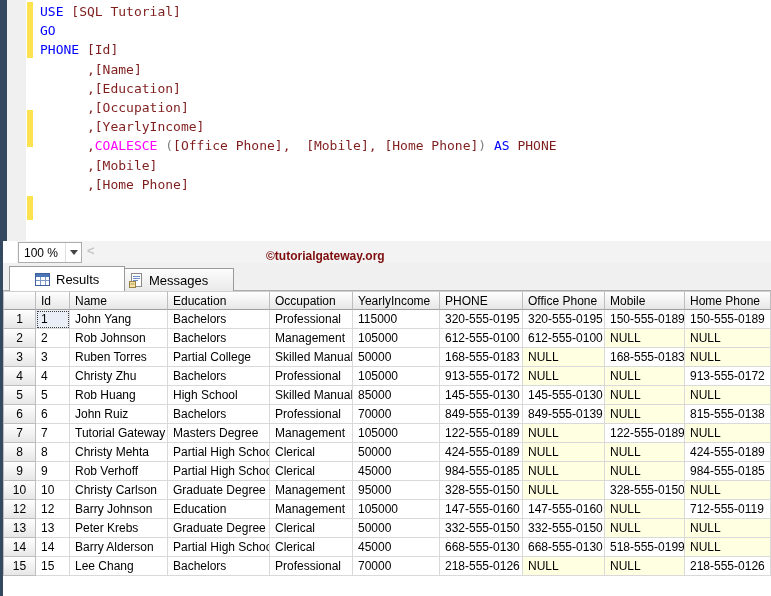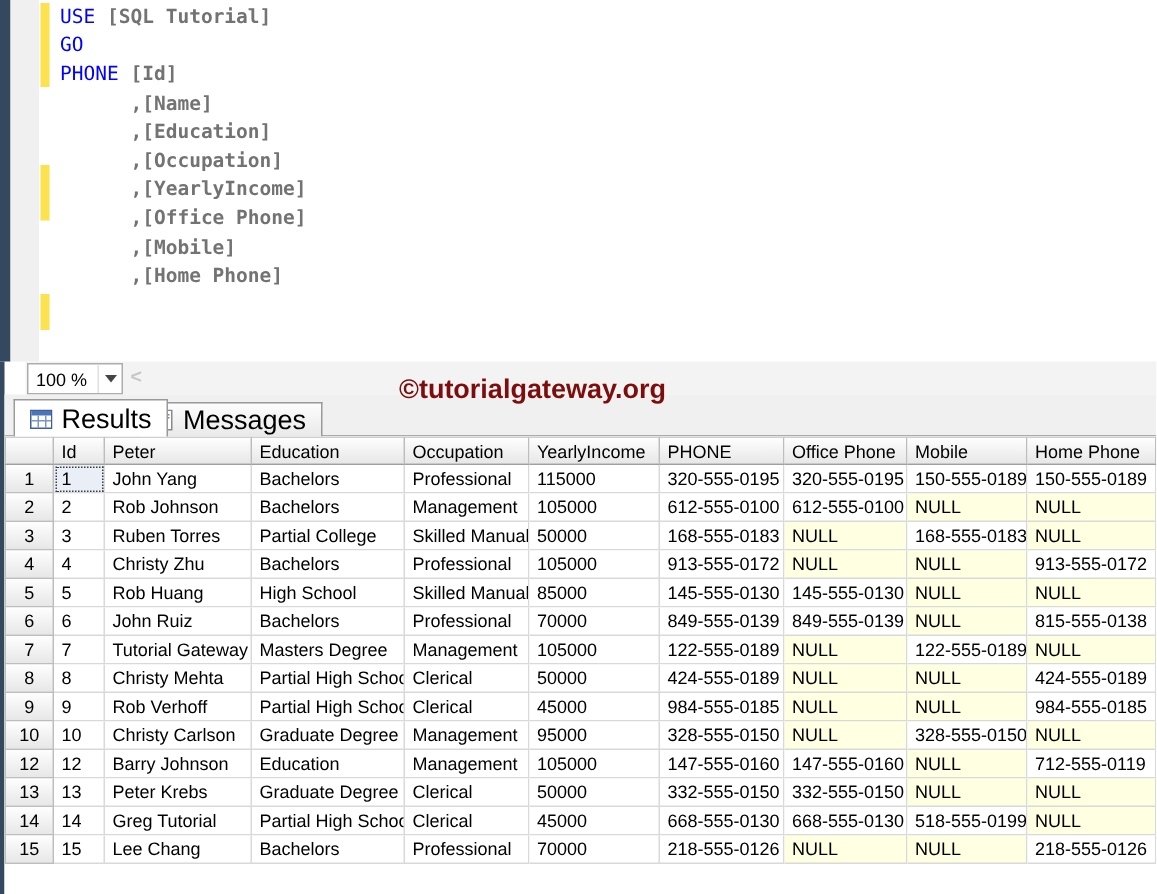--- a/index.html
+++ b/index.html
@@ -10,44 +10,44 @@
   .editor{position:absolute;left:0;top:0;width:771px;height:241px;background:#ffffff;}
   .navy-strip{position:absolute;left:0;top:0;width:7px;height:241px;background:var(--navy);}
   .gutter{position:absolute;left:7px;top:0;width:19px;height:241px;background:#f0f0f1;}
   .change-bar{position:absolute;left:27px;width:6px;background:var(--bar-yellow);}
   .code{position:absolute;left:40px;top:2px;font-family:"DejaVu Sans Mono","Liberation Mono",monospace;
         font-size:13px;line-height:19.2px;color:#000;}
   .code-line{white-space:pre;height:19.2px;}
   .tok-kw{color:var(--kw);}
   .tok-fn{color:var(--fn);}
   .tok-pr{color:var(--paren);}
-  .tok-pl{color:#737373;font-weight:bold;}
+  .tok-pl{color:#7f1d1d;}
   .caret{display:inline-block;width:1px;height:14px;background:#000;vertical-align:-2px;}
 
   
   .bottom-navy{position:absolute;left:0;top:241px;width:3px;height:355px;background:var(--navy);}
 
   .zoom-strip{position:absolute;left:17px;top:241px;width:768px;height:22px;background:#f3f3f3;}
   .zoom-combo{position:absolute;left:1px;top:1px;width:62px;height:19px;background:#fff;
               border:1px solid #adadad;display:flex;align-items:center;font-size:12px;color:#000;}
   .zoom-combo .zval{flex:1;padding-left:5px;}
   .zoom-combo .zarrow{width:15px;height:100%;display:flex;align-items:center;justify-content:center;border-left:1px solid #e0e0e0;}
   .zoom-combo .zarrow i{width:0;height:0;border-left:4px solid transparent;border-right:4px solid transparent;border-top:5px solid #444;}
   .scroll-left{position:absolute;left:70px;top:2px;font-size:13px;color:#c6c6c6;font-weight:bold;}
 
   .tab-strip{position:absolute;left:3px;top:263px;width:768px;height:28px;background:#f0f0f0;
              border-bottom:1px solid #ababab;box-sizing:border-box;}
-  .tab{position:absolute;display:flex;align-items:center;gap:6px;font-size:18px;color:#000;
-       padding:0 10px;box-sizing:border-box;cursor:default;}
+  .tab{position:absolute;display:flex;align-items:center;gap:6px;font-size:13px;color:#000;
+       padding:0 25px;box-sizing:border-box;cursor:default;}
   .tab.active{left:6px;top:3px;height:25px;background:#ffffff;border:1px solid #9a9a9a;border-bottom:none;z-index:2;}
-  .tab.inactive{left:88px;top:5px;height:23px;background:linear-gradient(#fdfdfd,#e9e9e9);
+  .tab.inactive{left:100px;top:5px;height:23px;background:linear-gradient(#fdfdfd,#e9e9e9);
                 border:1px solid #9a9a9a;border-bottom:none;text-align:center;}
   .tab svg{display:block;}
 
-  .watermark{position:absolute;left:266px;top:249px;font-size:18px;font-weight:bold;
+  .watermark{position:absolute;left:266px;top:249px;font-size:12px;font-weight:bold;
              color:var(--wm);letter-spacing:0px;z-index:3;}
 
   
   .grid-wrap{position:absolute;left:3px;top:291px;width:768px;height:305px;overflow:hidden;background:#fff;}
   table.grid{border-collapse:separate;border-spacing:0;table-layout:fixed;width:768px;
              font-size:12px;color:#000;}
   .grid th{background:linear-gradient(#fefefe,#e7e7e7);font-weight:normal;text-align:left;
            padding:0 0 0 5px;height:17px;border-right:1px solid #bdbdbd;border-bottom:1px solid #9f9f9f;
            border-top:1px solid #cfcfcf;white-space:nowrap;overflow:hidden;}
   .grid th:first-child{border-left:1px solid #bdbdbd;}
@@ -68,21 +68,21 @@
     <div class="navy-strip"></div>
     <div class="gutter"></div>
     <div class="code">
         <div class="code-line"><span class="tok-kw">USE</span><span class="tok-pl"> [SQL Tutorial]</span></div>
         <div class="code-line"><span class="tok-kw">GO</span></div>
         <div class="code-line"><span class="tok-kw">PHONE</span><span class="tok-pl"> [Id]</span></div>
         <div class="code-line"><span class="tok-pl">      ,[Name]</span></div>
         <div class="code-line"><span class="tok-pl">      ,[Education]</span></div>
         <div class="code-line"><span class="tok-pl">      ,[Occupation]</span></div>
         <div class="code-line"><span class="tok-pl">      ,[YearlyIncome]</span></div>
-        <div class="code-line"><span class="tok-pl">      ,[Office Phone]</span></div>
+        <div class="code-line"><span class="tok-pl">      ,</span><span class="tok-fn">COALESCE</span><span class="tok-pl"> </span><span class="tok-pr">(</span><span class="tok-pl">[Office Phone],  [Mobile], [Home Phone]</span><span class="tok-pr">)</span><span class="tok-pl"> </span><span class="tok-kw">AS</span><span class="tok-pl"> PHONE</span></div>
         <div class="code-line"><span class="tok-pl">      ,[Mobile]</span></div>
         <div class="code-line"><span class="tok-pl">      ,[Home Phone]</span></div>
       </div>
   <div class="change-bar" style="top: 2px; height: 56px;"></div>
       <div class="change-bar" style="top: 110px; height: 37px;"></div>
       <div class="change-bar" style="top: 196px; height: 24px;"></div>
     </div>
 
   <div class="bottom-navy"></div>
 
@@ -137,21 +137,21 @@
           <col style="width: 87px;">
           <col style="width: 83px;">
           <col style="width: 82px;">
           <col style="width: 80px;">
           <col style="width: 86px;">
         </colgroup>
       <thead>
           <tr>
             <th></th>
             <th>Id</th>
-            <th>Peter</th>
+            <th>Name</th>
             <th>Education</th>
             <th>Occupation</th>
             <th>YearlyIncome</th>
             <th>PHONE</th>
             <th>Office Phone</th>
             <th>Mobile</th>
             <th>Home Phone</th>
           </tr>
         </thead>
       <tbody>
@@ -295,21 +295,21 @@
             <td>Clerical</td>
             <td>50000</td>
             <td>332-555-0150</td>
             <td>332-555-0150</td>
             <td class="nullcell">NULL</td>
             <td class="nullcell">NULL</td>
           </tr>
           <tr>
             <td class="rownum">14</td>
             <td>14</td>
-            <td>Greg Tutorial</td>
+            <td>Barry Alderson</td>
             <td>Partial High School</td>
             <td>Clerical</td>
             <td>45000</td>
             <td>668-555-0130</td>
             <td>668-555-0130</td>
             <td>518-555-0199</td>
             <td class="nullcell">NULL</td>
           </tr>
           <tr>
             <td class="rownum">15</td>

